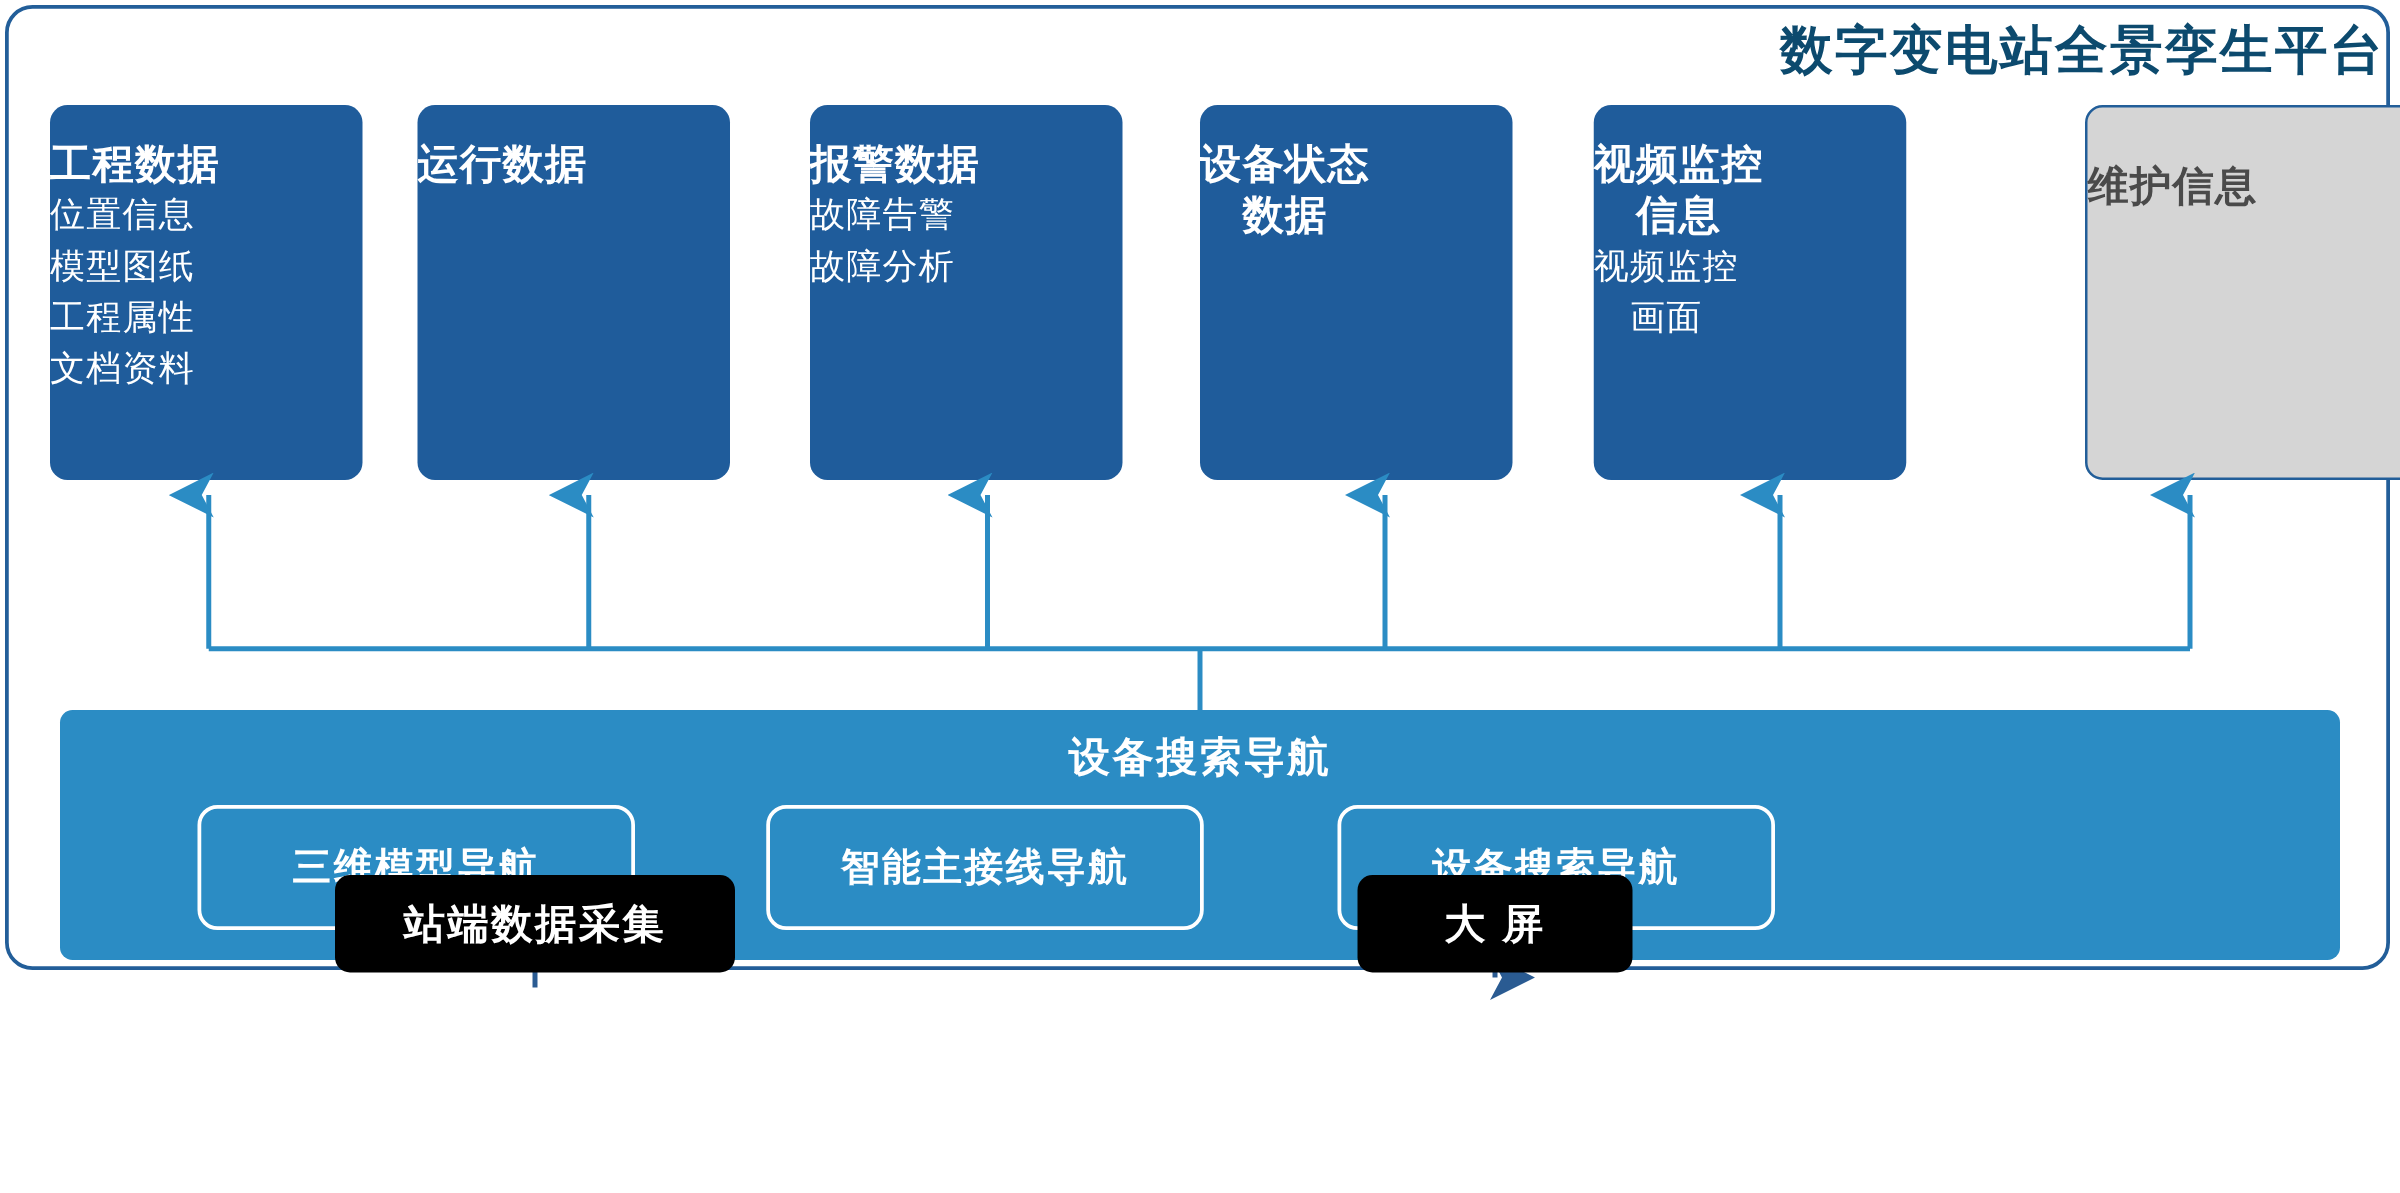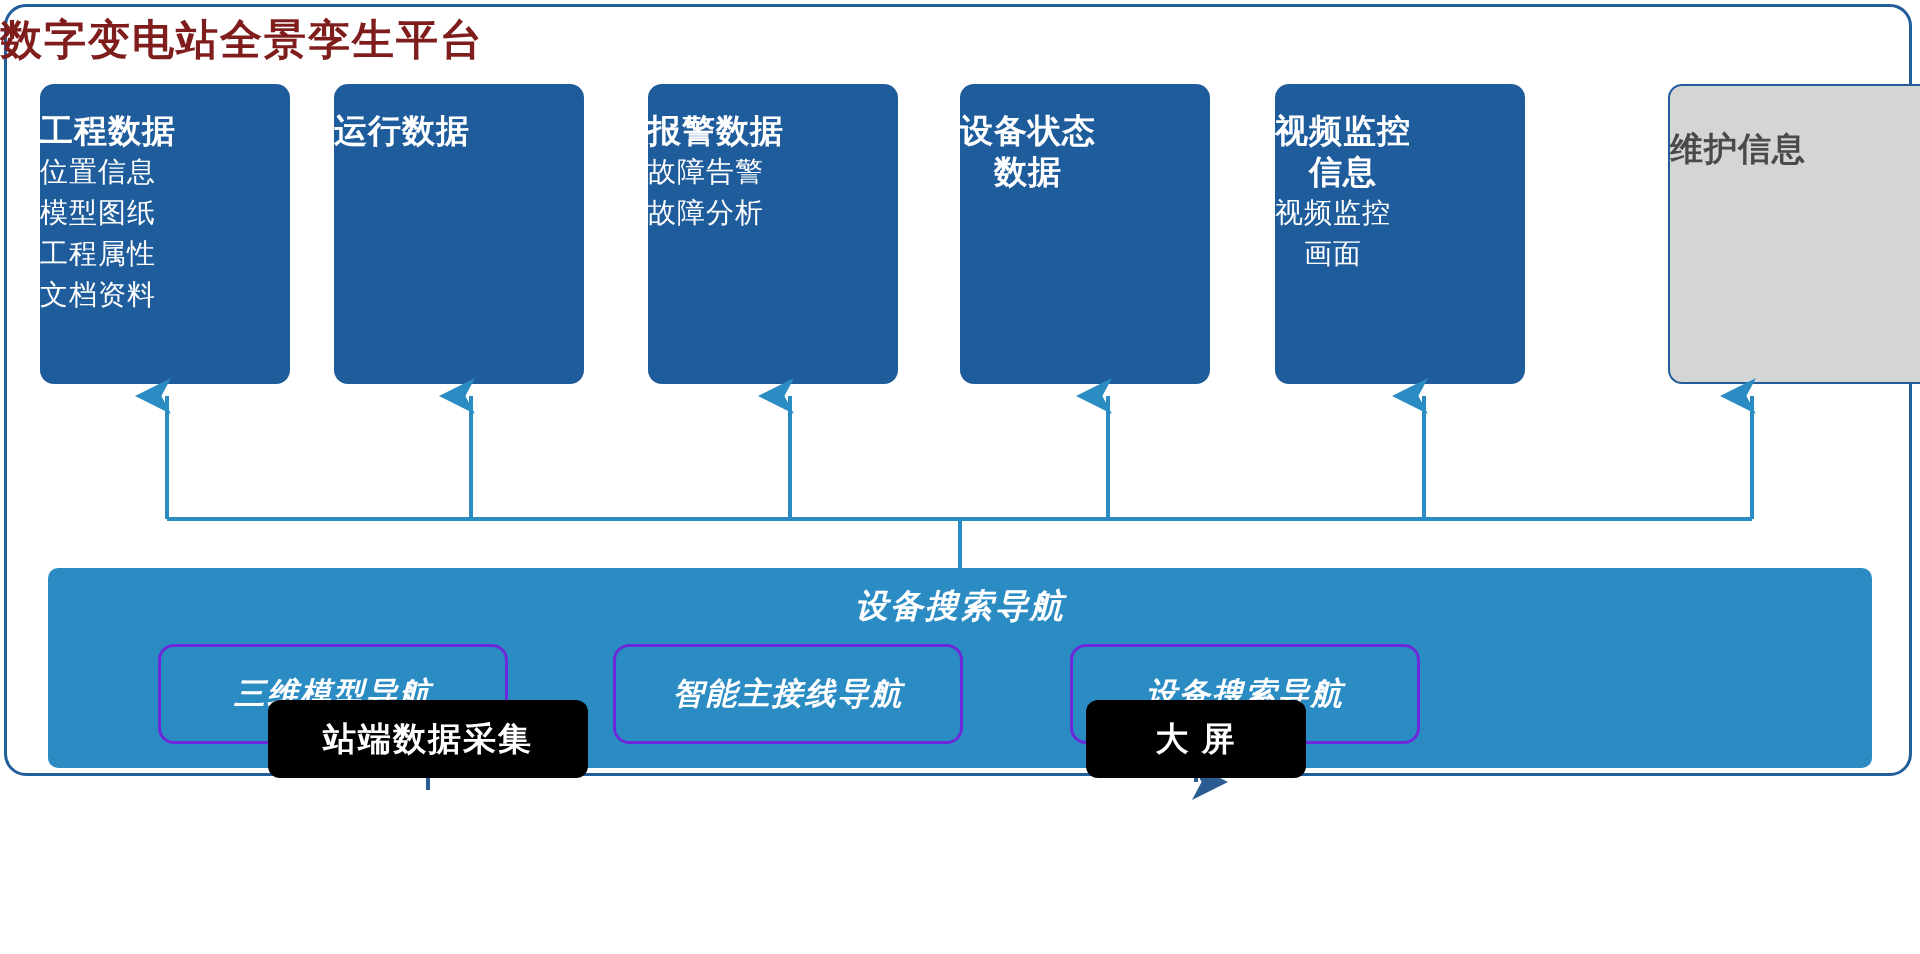--- a/index.html
+++ b/index.html
@@ -11,22 +11,22 @@
 
   
   #outer-frame{
     position:absolute;left:4px;top:4px;width:1908px;height:772px;
     border:3px solid #225E99;border-radius:22px;box-sizing:border-box;
     background:#ffffff;
   }
 
   
   #page-title{
-    position:absolute;left:0;top:14px;width:1908px;text-align:left;
-    font-size:42px;font-weight:bold;color:#7f1d1d;letter-spacing:2px;
+    position:absolute;left:0;top:14px;width:1908px;text-align:right;
+    font-size:42px;font-weight:bold;color:#0c4a6e;letter-spacing:2px;
     line-height:52px;white-space:nowrap;
   }
 
   
   #card-row{
     position:absolute;left:40px;top:84px;width:1836px;height:300px;
   }
   .card{
     position:absolute;top:0;height:300px;box-sizing:border-box;
     border-radius:14px;background:#1F5C9B;color:#ffffff;
@@ -56,33 +56,33 @@
   #card-5 .card-title{padding-top:16px;}
 
   
   #connectors{
     position:absolute;left:0;top:0;width:1920px;height:954px;pointer-events:none;
   }
 
   
   #nav-bar{
     position:absolute;left:48px;top:568px;width:1824px;height:200px;
-    background:#2B8CC4;border-radius:10px;font-style:italic;
+    background:#2B8CC4;border-radius:10px;
   }
   #nav-bar-title{
     position:absolute;left:0;top:16px;width:1824px;text-align:center;
     font-size:33px;font-weight:bold;color:#ffffff;letter-spacing:2px;
     white-space:nowrap;
   }
   #nav-pills{
     position:absolute;left:0;top:76px;width:1824px;height:112px;
   }
   .nav-pill{
     position:absolute;top:0;height:100px;box-sizing:border-box;
-    border:3px solid #6d28d9;border-radius:16px;background:transparent;
+    border:3px solid #ffffff;border-radius:16px;background:transparent;
     color:#ffffff;font-size:31px;font-weight:bold;letter-spacing:2px;
     display:flex;align-items:center;justify-content:center;white-space:nowrap;
   }
   #pill-0{left:110px;width:350px;}
   #pill-1{left:565px;width:350px;}
   #pill-2{left:1022px;width:350px;}
 
   
   .orange-box{
     position:absolute;box-sizing:border-box;background:#000000;

